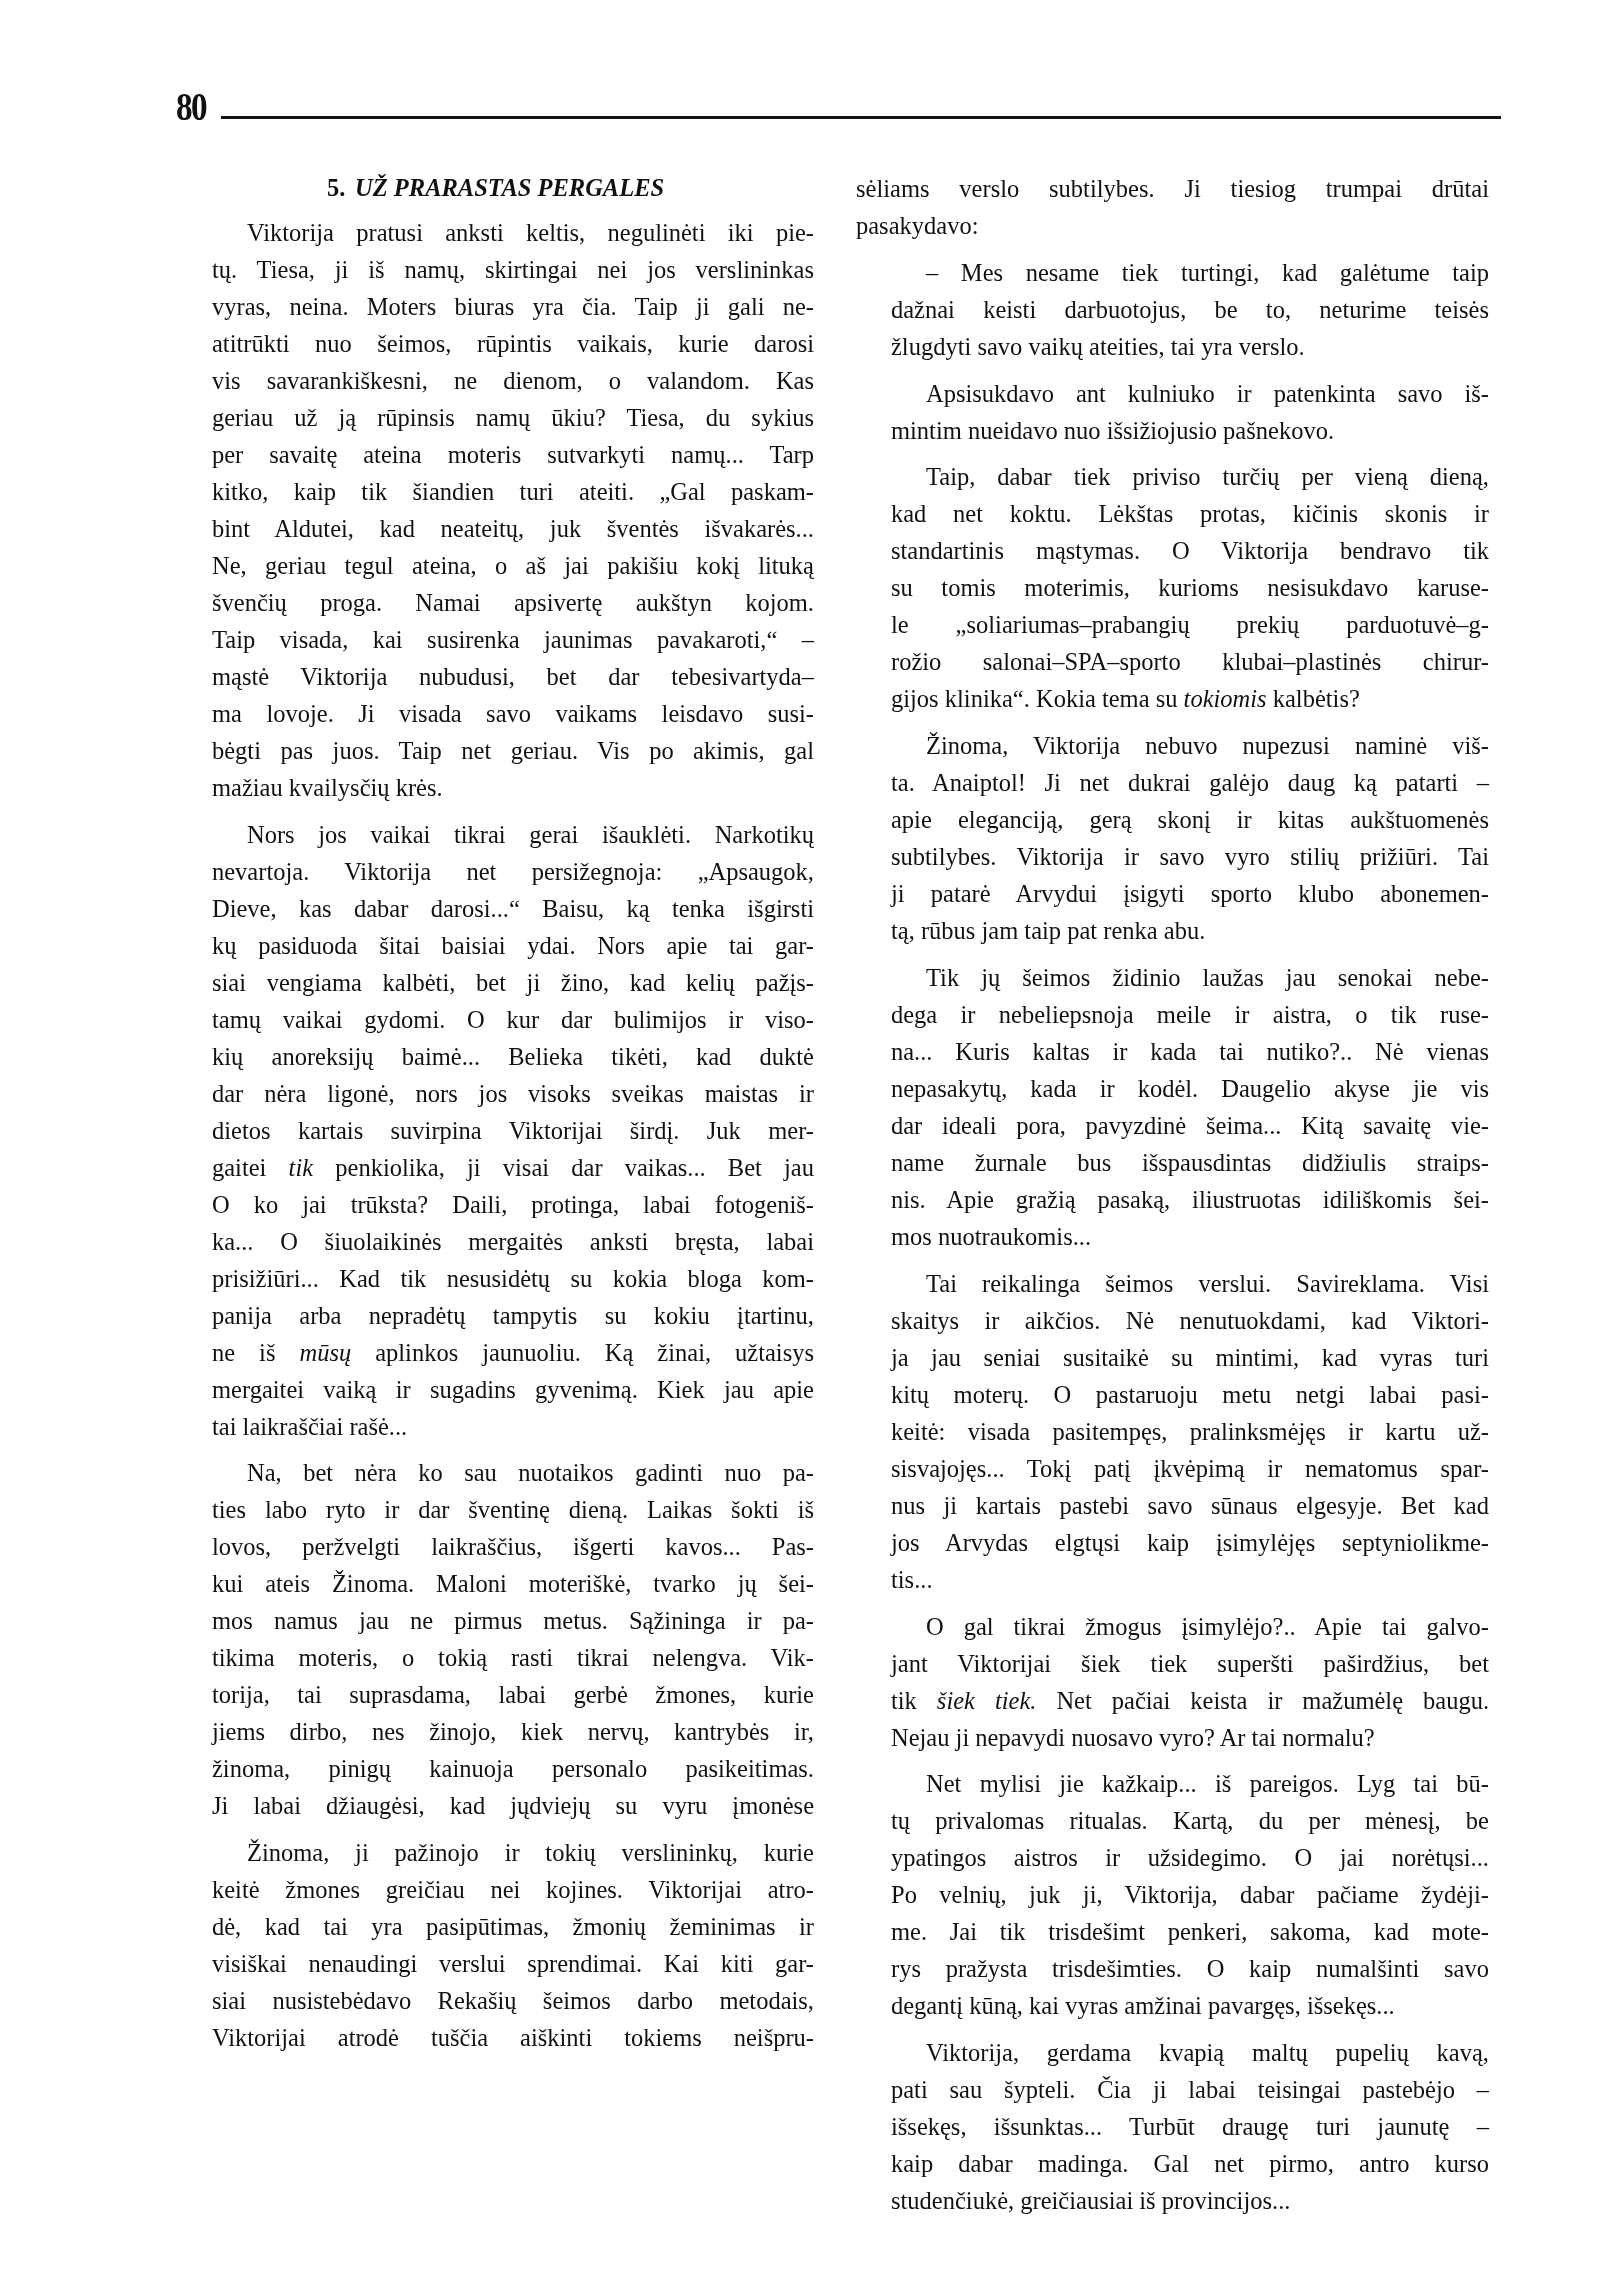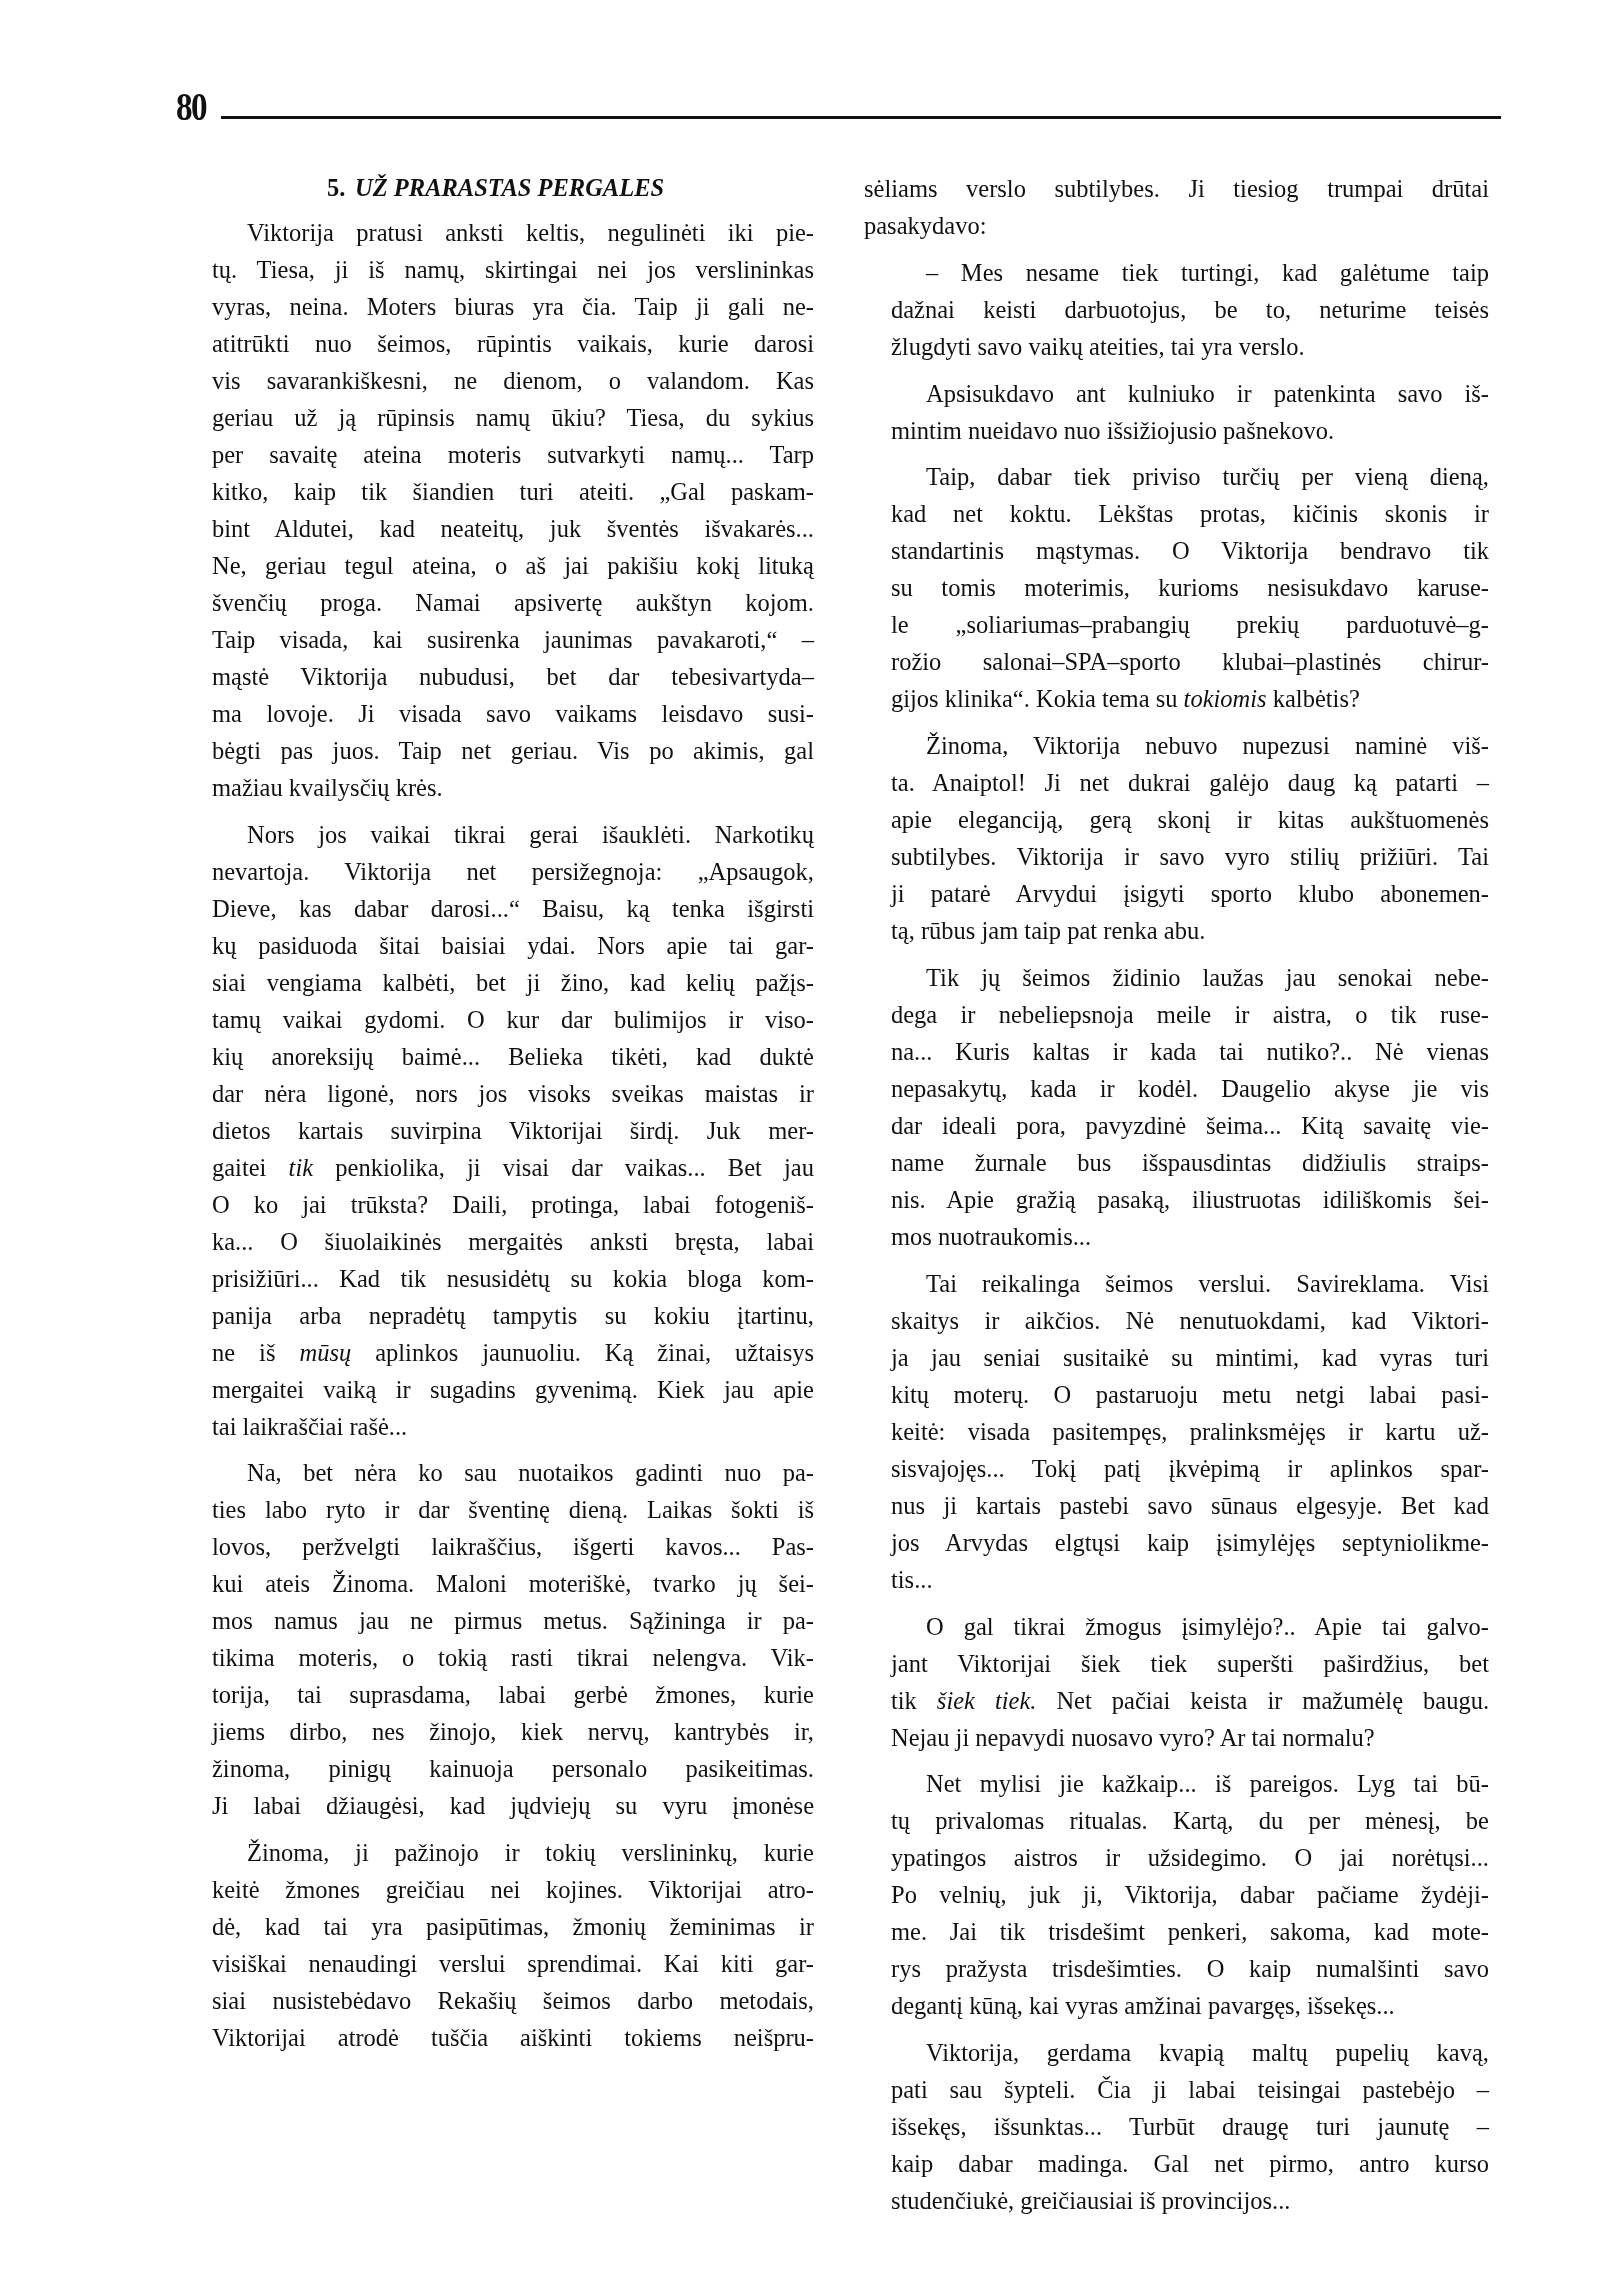--- a/index.html
+++ b/index.html
@@ -57,21 +57,21 @@
     line-height: 36px;
     margin: 0 0 7.8px 0;
     text-align: center;
   }
   .chapter-title .num { font-style: normal; margin-right: 9.8px; }
   .chapter-title .title-text { font-style: italic; }
   p.para {
     margin: 0 0 9.8px 0;
     text-indent: 35px;
   }
-  p.para.cont { text-indent: 0; margin-left: 8px; }
+  p.para.cont { text-indent: 0; }
   .line {
     display: block;
     text-align: justify;
     text-align-last: justify;
     white-space: nowrap;
   }
   .line.last {
     text-align-last: left;
   }
   .line.first { padding-left: 35px; font-family: Liberation Serif, serif; }
@@ -191,21 +191,21 @@
         <span class="line">name žurnale bus išspausdintas didžiulis straips-</span>
         <span class="line">nis. Apie gražią pasaką, iliustruotas idiliškomis šei-</span>
         <span class="line last">mos nuotraukomis...</span>
       </p>
       <p class="para">
         <span class="line first">Tai reikalinga šeimos verslui. Savireklama. Visi</span>
         <span class="line">skaitys ir aikčios. Nė nenutuokdami, kad Viktori-</span>
         <span class="line">ja jau seniai susitaikė su mintimi, kad vyras turi</span>
         <span class="line">kitų moterų. O pastaruoju metu netgi labai pasi-</span>
         <span class="line">keitė: visada pasitempęs, pralinksmėjęs ir kartu už-</span>
-        <span class="line">sisvajojęs... Tokį patį įkvėpimą ir aplinkos spar-</span>
+        <span class="line">sisvajojęs... Tokį patį įkvėpimą ir nematomus spar-</span>
         <span class="line">nus ji kartais pastebi savo sūnaus elgesyje. Bet kad</span>
         <span class="line">jos Arvydas elgtųsi kaip įsimylėjęs septyniolikme-</span>
         <span class="line last">tis...</span>
       </p>
       <p class="para">
         <span class="line first">O gal tikrai žmogus įsimylėjo?.. Apie tai galvo-</span>
         <span class="line">jant Viktorijai šiek tiek superšti paširdžius, bet</span>
         <span class="line">tik <em>šiek tiek.</em> Net pačiai keista ir mažumėlę baugu.</span>
         <span class="line last">Nejau ji nepavydi nuosavo vyro? Ar tai normalu?</span>
       </p>

